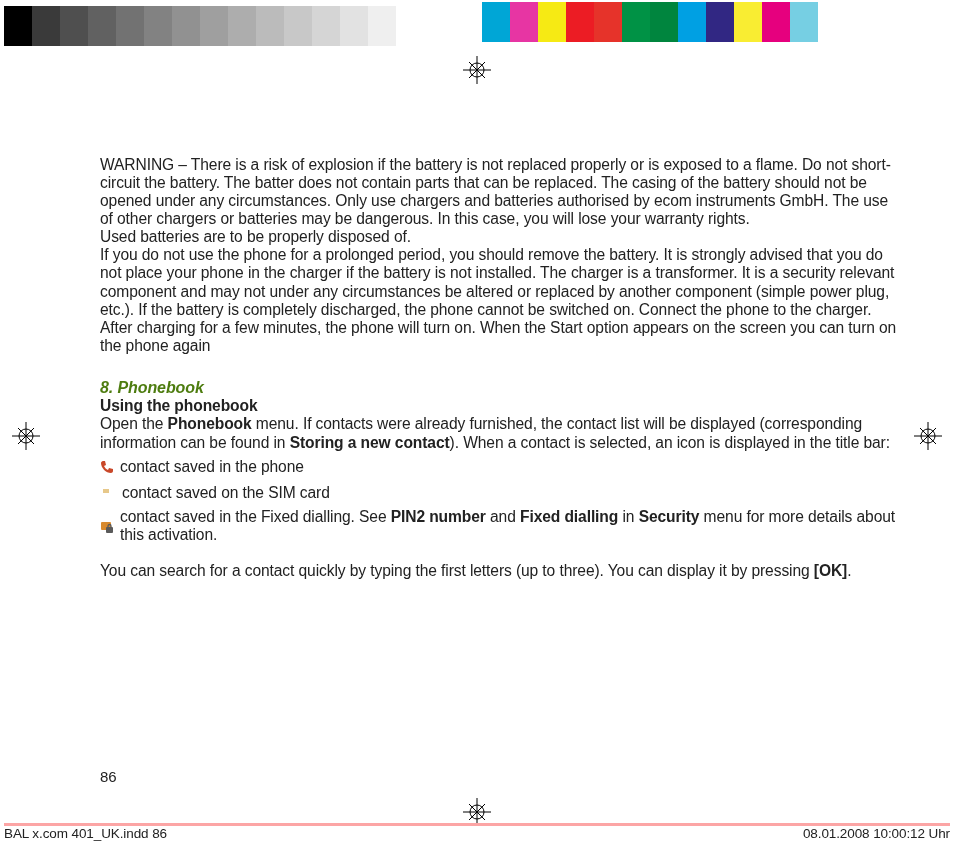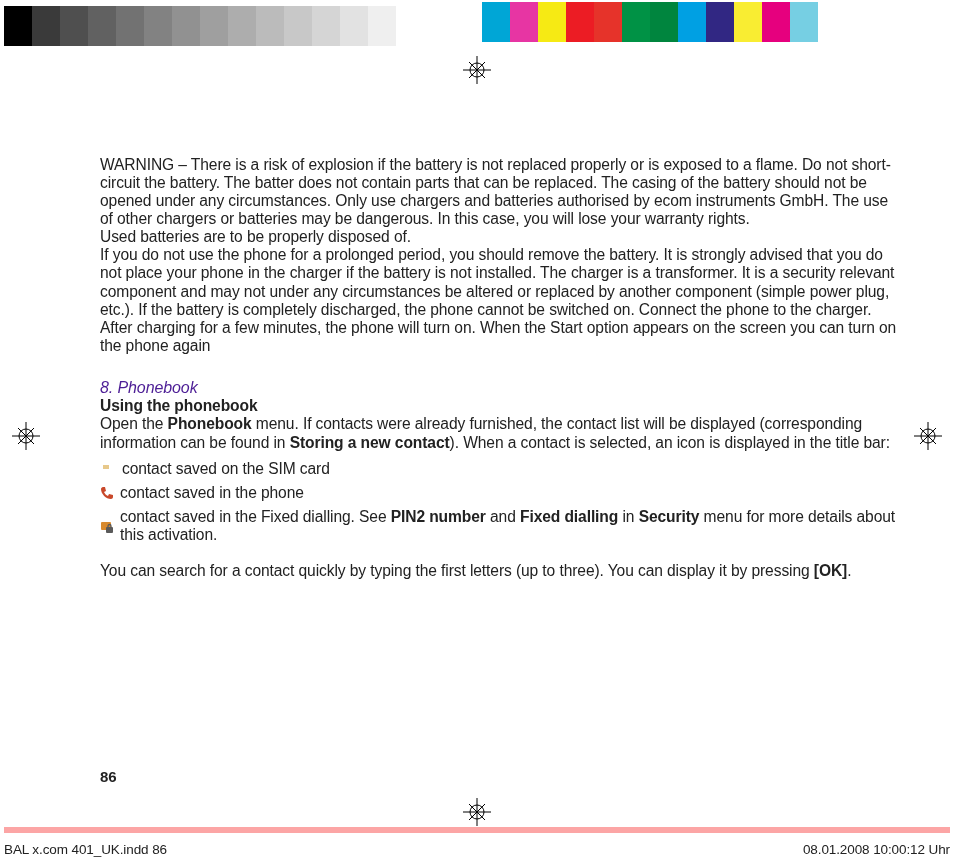--- a/index.html
+++ b/index.html
@@ -42,23 +42,23 @@
     left: 100px;
     top: 140px;
     width: 798px;
     font-size: 15.6px;
     line-height: 1.16;
     letter-spacing: -0.1px;
     margin-top: 16px;
   }
   .para { margin-bottom: 0; }
   .section-title {
-    font-weight: normal;
+    font-weight: bold;
     font-style: italic;
-    color: #4c1d95;
+    color: #4d7c0f;
     font-size: 16px;
     margin-top: 24px;
   }
   .subhead {
     font-weight: bold;
   }
   .icon-line {
     display: flex;
     align-items: flex-start;
     margin-top: 8px;
@@ -94,33 +94,32 @@
     width:14px;height:14px;
     position:relative;
   }
   .icon-lock svg{width:14px;height:14px;}
   .icon-text { flex:1; }
   .pagenum {
     position:absolute;
     left:100px;
     top: 768px;
     font-size:15px;
-    font-weight:bold;
   }
   .footer {
     position:absolute;
-    bottom: 4px;
+    bottom: 20px;
     left: 4px;
     right: 4px;
     display:flex;
     justify-content:space-between;
     font-size:13.5px;
     letter-spacing:-0.1px;
-    border-top:6px solid #fca5a5;
-    padding-top:9px;
+    border-top:3px solid #fca5a5;
+    padding-top:0;
   }
   b{font-weight:bold;}
 </style>
 </head>
 <body>
 
 <div class="colorbar-left" id="graybar">
     <div class="sw" style="background: rgb(0, 0, 0);"></div>
     <div class="sw" style="background: rgb(58, 58, 58);"></div>
     <div class="sw" style="background: rgb(79, 79, 79);"></div>
@@ -194,32 +193,32 @@
   <div class="para">WARNING – There is a risk of explosion if the battery is not replaced properly or is exposed to a flame. Do not short-circuit the battery. The batter does not contain parts that can be replaced. The casing of the battery should not be opened under any circumstances. Only use chargers and batteries authorised by ecom instruments GmbH. The use of other chargers or batteries may be dangerous. In this case, you will lose your warranty rights.</div>
   <div class="para">Used batteries are to be properly disposed of.</div>
   <div class="para">If you do not use the phone for a prolonged period, you should remove the battery. It is strongly advised that you do not place your phone in the charger if the battery is not installed. The charger is a transformer. It is a security relevant component and may not under any circumstances be altered or replaced by another component (simple power plug, etc.). If the battery is completely discharged, the phone cannot be switched on. Connect the phone to the charger. After charging for a few minutes, the phone will turn on. When the Start option appears on the screen you can turn on the phone again</div>
 
   <div class="section-title">8. Phonebook</div>
   <div class="subhead">Using the phonebook</div>
   <div class="para">
     <span>Open the </span><b>Phonebook</b><span> menu. If contacts were already furnished, the contact list will be displayed (corresponding information can be found in </span><b>Storing a new contact</b><span>). When a contact is selected, an icon is displayed in the title bar:</span>
   </div>
 
-  <div class="icon-line">
-    <span class="icon-box"><span class="icon-sim"></span></span>
-    <span class="icon-text">contact saved on the SIM card</span>
-  </div>
-
   <div class="icon-line" style="margin-top:6px;">
     <span class="icon-box icon-phone">
       <svg viewBox="0 0 14 14">
           <path d="M3 1 C2 1 1 2 1 3 C1 8 6 13 11 13 C12 13 13 12 13 11 L13 9 L9 8 L8 10 C6 9 5 8 4 6 L6 5 L5 1 Z" fill="#c9482a"></path>
         </svg>
     </span>
     <span class="icon-text">contact saved in the phone</span>
+  </div>
+
+  <div class="icon-line">
+    <span class="icon-box"><span class="icon-sim"></span></span>
+    <span class="icon-text">contact saved on the SIM card</span>
   </div>
 
   <div class="icon-line" style="margin-top:6px;align-items:center;">
     <span class="icon-box icon-lock">
       <svg viewBox="0 0 14 14">
           <rect x="1" y="2" width="10" height="8" rx="1" fill="#d88a2f"></rect>
           <rect x="6" y="7" width="7" height="6" rx="1" fill="#5a5a5a"></rect>
           <path d="M8 7 v-1 a1.5 1.5 0 0 1 3 0 v1" stroke="#5a5a5a" stroke-width="1.3" fill="none"></path>
         </svg>
     </span>

